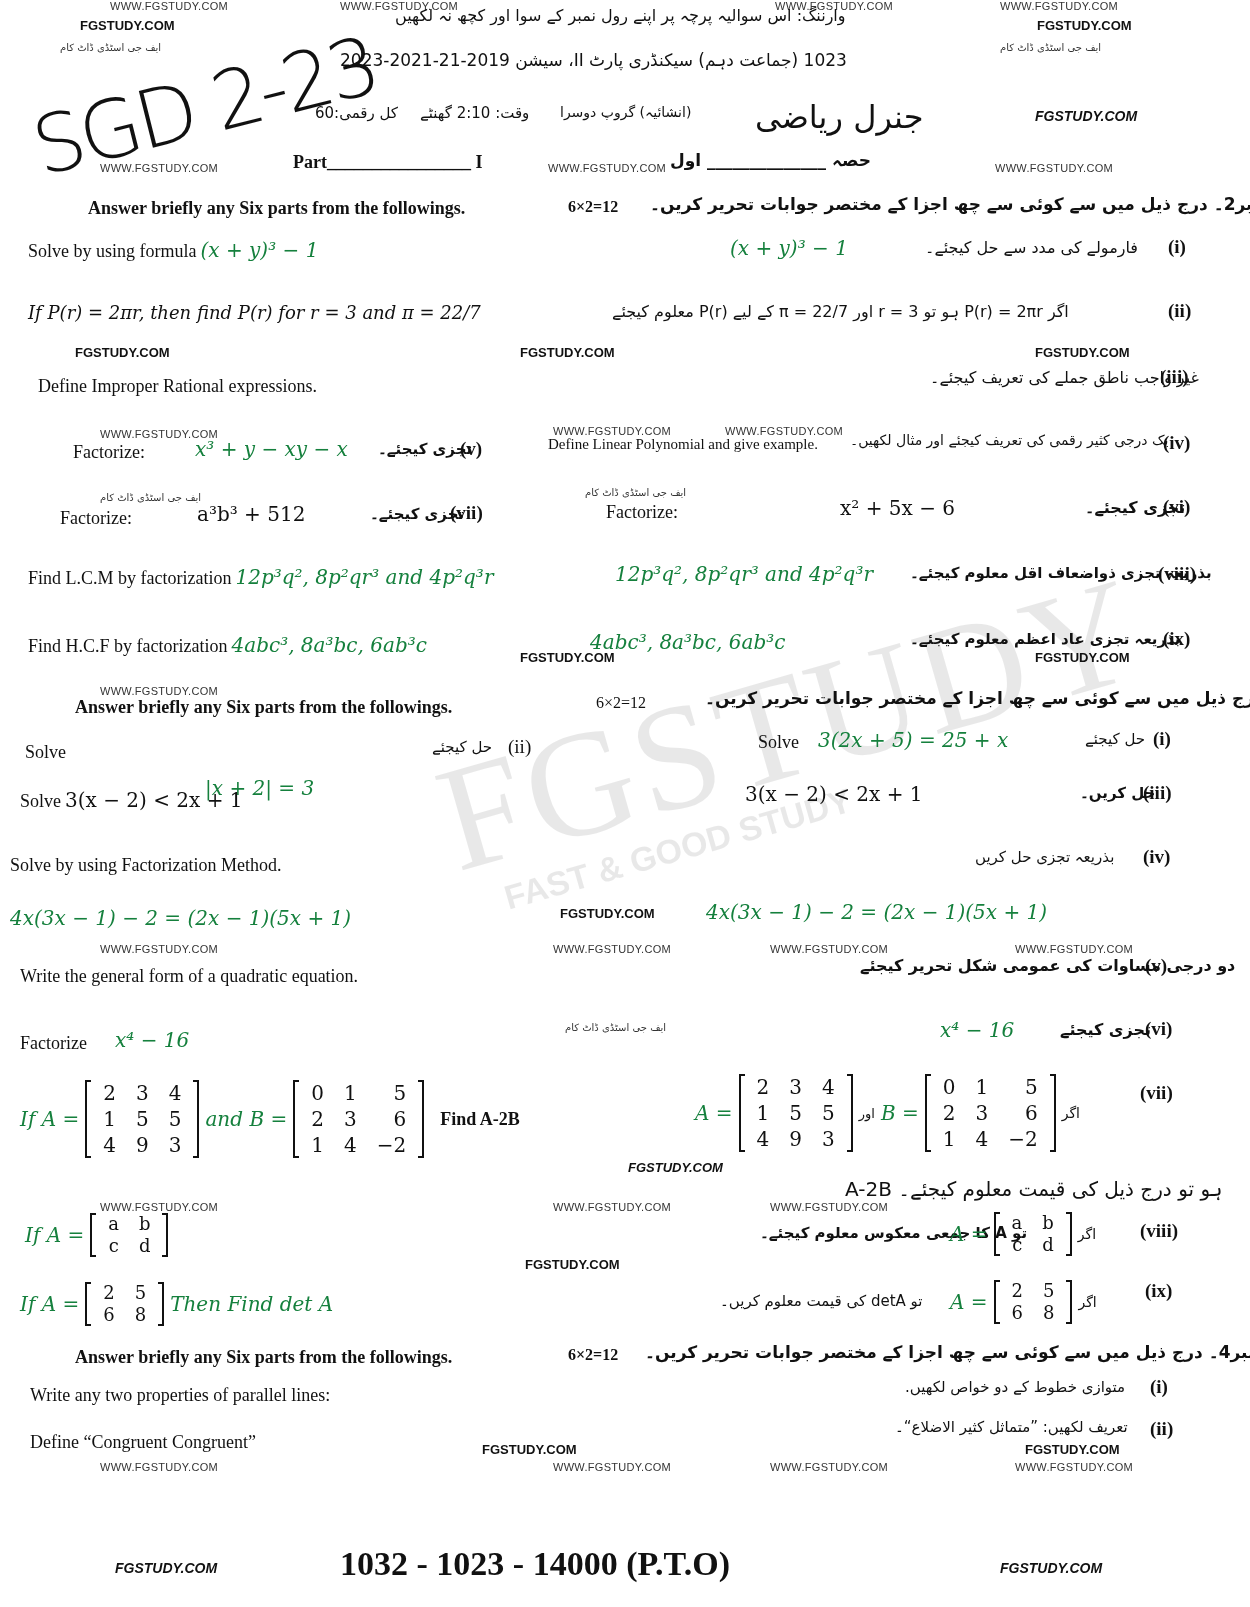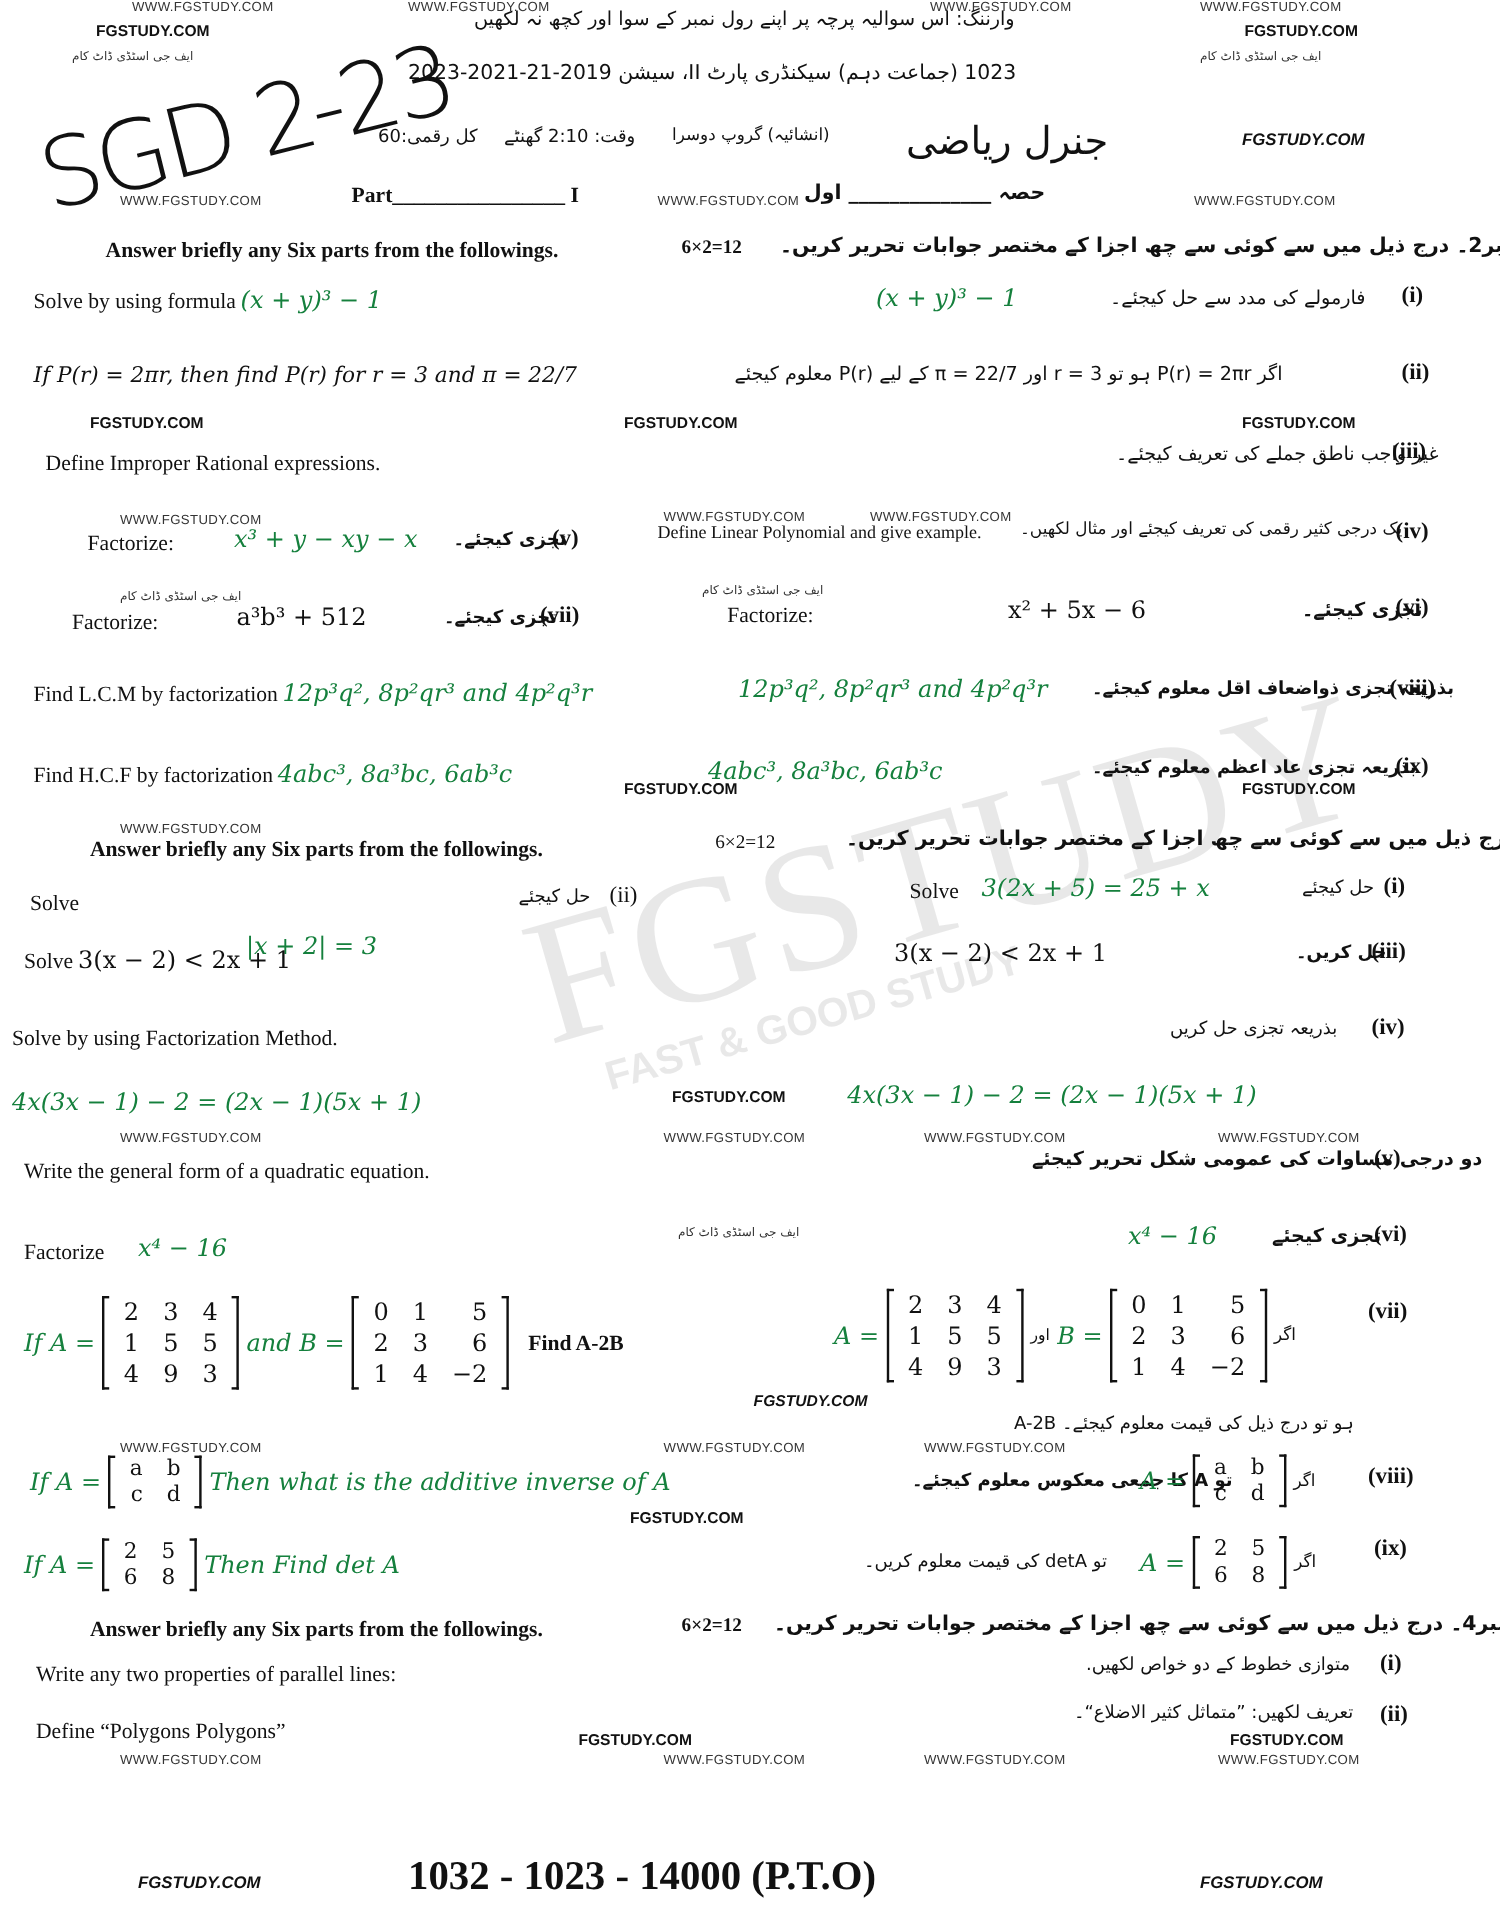--- a/index.html
+++ b/index.html
@@ -252,42 +252,41 @@
             <td>4</td>
             <td>−2</td>
           </tr>
     </tbody>
       </table>
   </span>
   <span class="urdu" style="font-size:14px;">اگر</span>
 </div>
 <div class="abs num" style="left:1140px;top:1082px;">(vii)</div>
 <div class="abs wm-ital" style="left:628px;top:1160px;font-size:13px;">FGSTUDY.COM</div>
-<div class="abs urdu" style="left:845px;top:1177px;font-size:15px;">ہو تو درج ذیل کی قیمت معلوم کیجئے۔ A-2B</div>
+<div class="abs urdu" style="left:845px;top:1177px;font-size:20px;">ہو تو درج ذیل کی قیمت معلوم کیجئے۔ A-2B</div>
 <div class="abs wm-small" style="left:100px;top:1201px;">WWW.FGSTUDY.COM</div>
 <div class="abs wm-small" style="left:553px;top:1201px;">WWW.FGSTUDY.COM</div>
 <div class="abs wm-small" style="left:770px;top:1201px;">WWW.FGSTUDY.COM</div>
 
 <div class="abs" style="left:25px;top:1213px;display:flex;align-items:center;gap:6px;">
   <span class="math">If A =</span>
   <span class="mat" style="font-size:18px;line-height:22px;">
     <table>
       <tbody>
           <tr>
             <td>a</td>
             <td>b</td>
           </tr>
       <tr>
             <td>c</td>
             <td>d</td>
           </tr>
     </tbody>
       </table>
   </span>
-  <span class="math">Then what is the additive inverse of  A</span>
 </div>
 <div class="abs wm-bold" style="left:525px;top:1257px;">FGSTUDY.COM</div>
 <div class="abs urdu" style="left:760px;top:1224px;font-size:15px;font-weight:bold;">تو A کا جمعی معکوس معلوم کیجئے۔</div>
 <div class="abs" style="left:950px;top:1212px;display:flex;align-items:center;gap:6px;">
   <span class="math">A =</span>
   <span class="mat" style="font-size:18px;line-height:22px;">
     <table>
       <tbody>
           <tr>
             <td>a</td>
@@ -344,21 +343,21 @@
 <div class="abs num" style="left:1145px;top:1280px;">(ix)</div>
 
 <div class="abs eng-bold" style="left:75px;top:1347px;">Answer briefly any Six parts from the followings.</div>
 <div class="abs num" style="left:568px;top:1346px;font-size:16px;">6×2=12</div>
 <div class="abs urdu" style="left:645px;top:1342px;font-size:17px;font-weight:bold;">سوال نمبر4۔ درج ذیل میں سے کوئی سے چھ اجزا کے مختصر جوابات تحریر کریں۔</div>
 
 <div class="abs eng" style="left:30px;top:1385px;">Write any two properties of parallel lines:</div>
 <div class="abs urdu" style="left:905px;top:1378px;font-size:15px;">متوازی خطوط کے دو خواص لکھیں.</div>
 <div class="abs num" style="left:1150px;top:1376px;">(i)</div>
 
-<div class="abs eng" style="left:30px;top:1432px;">Define “Polygons Polygons”</div>
+<div class="abs eng" style="left:30px;top:1432px;">Define “Congruent Congruent”</div>
 <div class="abs urdu" style="left:895px;top:1418px;font-size:15px;">تعریف لکھیں: ”متماثل کثیر الاضلاع“۔</div>
 <div class="abs num" style="left:1150px;top:1418px;">(ii)</div>
 <div class="abs wm-bold" style="left:482px;top:1442px;">FGSTUDY.COM</div>
 <div class="abs wm-bold" style="left:1025px;top:1442px;">FGSTUDY.COM</div>
 <div class="abs wm-small" style="left:100px;top:1461px;">WWW.FGSTUDY.COM</div>
 <div class="abs wm-small" style="left:553px;top:1461px;">WWW.FGSTUDY.COM</div>
 <div class="abs wm-small" style="left:770px;top:1461px;">WWW.FGSTUDY.COM</div>
 <div class="abs wm-small" style="left:1015px;top:1461px;">WWW.FGSTUDY.COM</div>
 
 <div class="abs wm-ital" style="left:115px;top:1560px;">FGSTUDY.COM</div>

